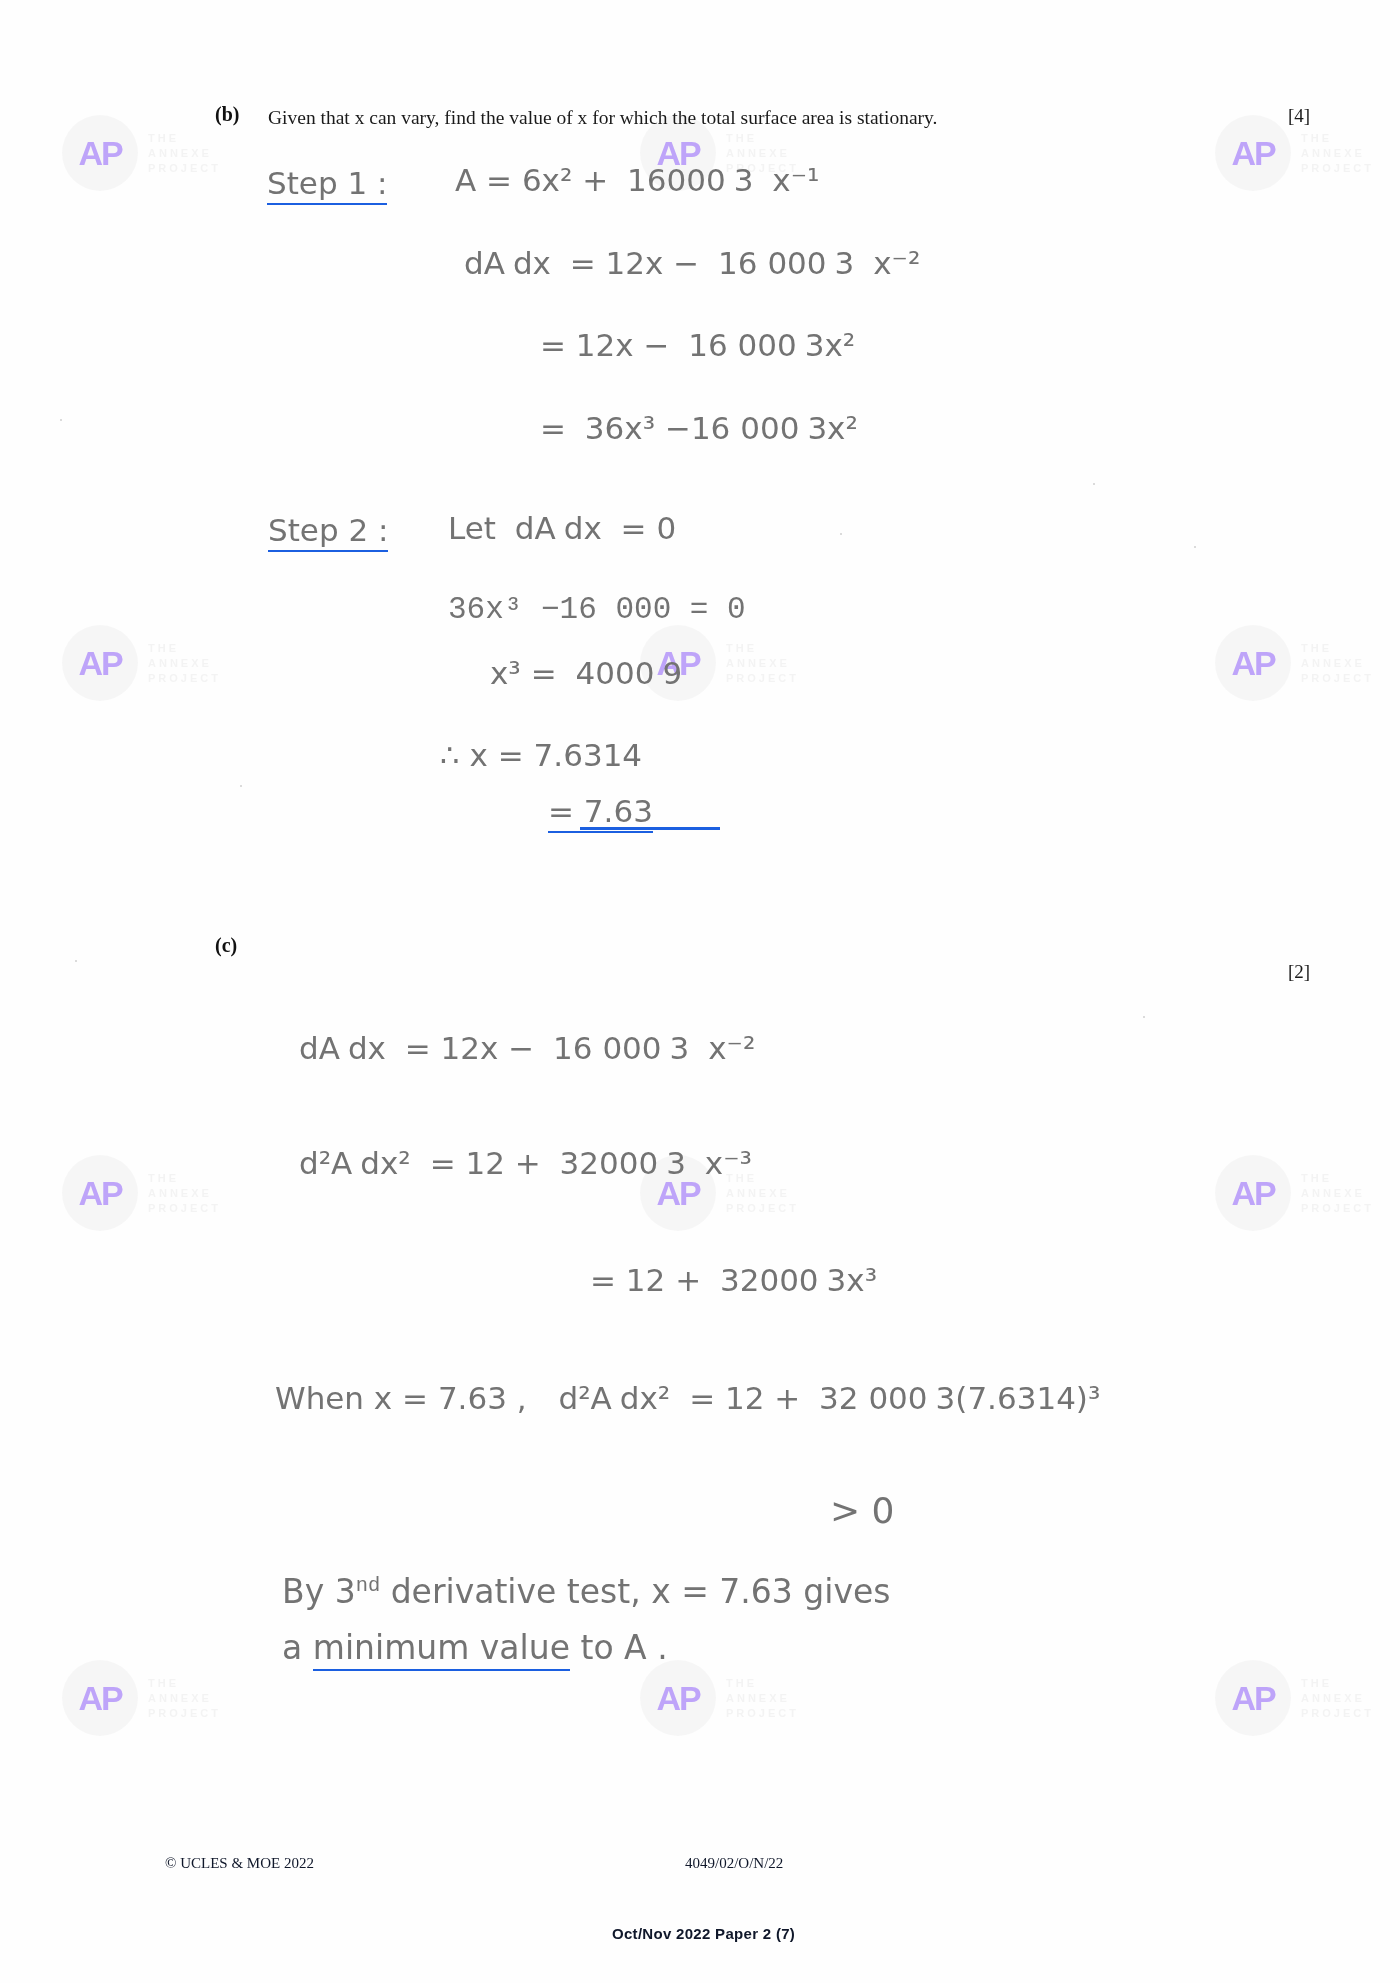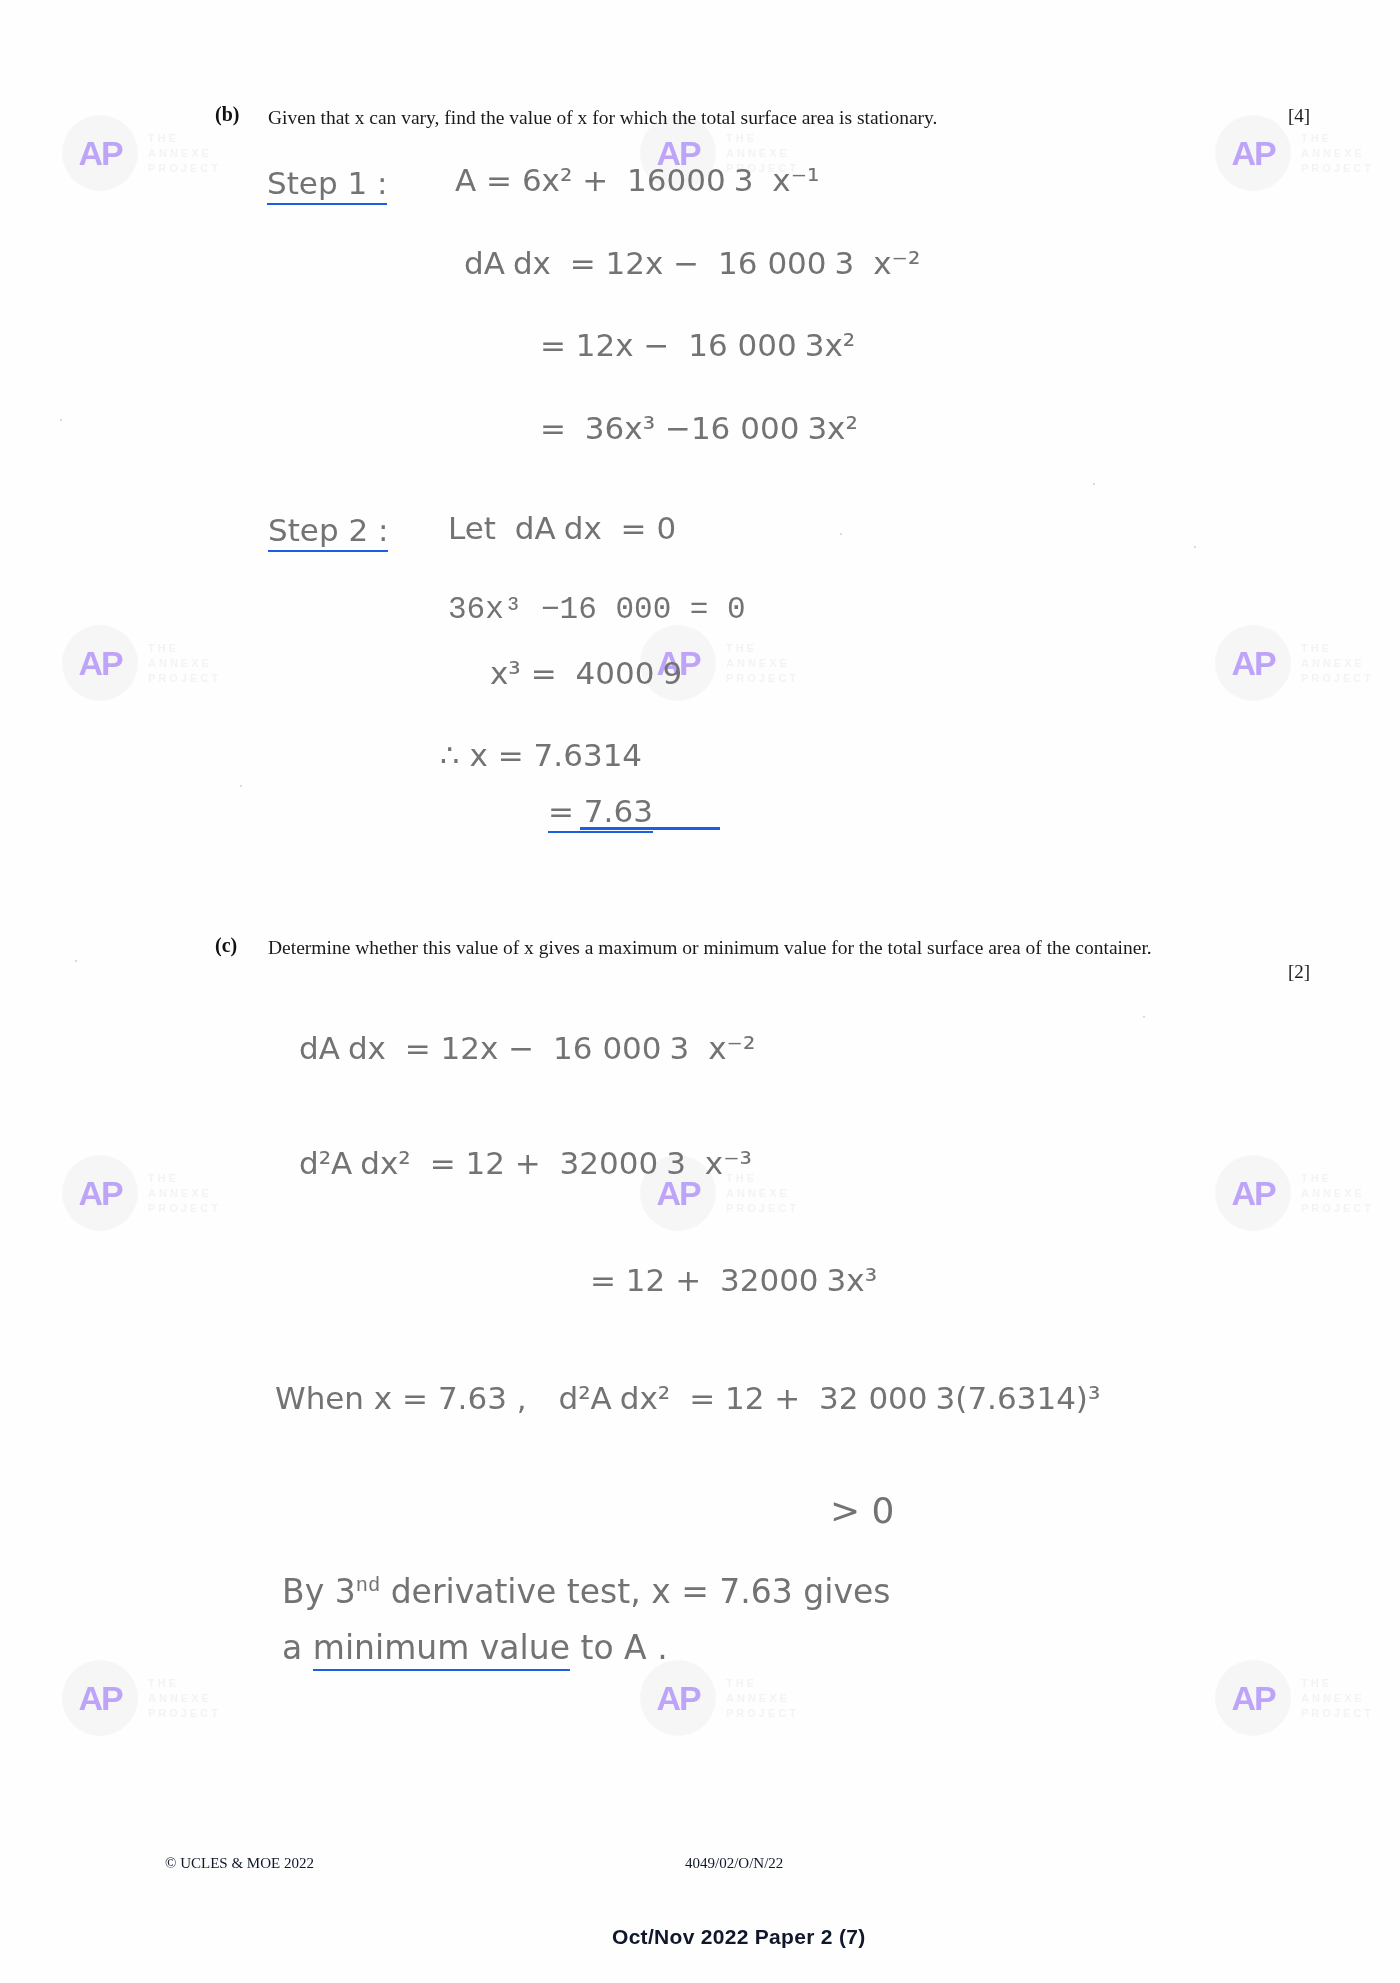--- a/index.html
+++ b/index.html
@@ -116,21 +116,21 @@
   
   .footer-left, .footer-center, .footer-bottom {
     position: absolute;
     font-family: "Liberation Serif", serif;
     color: #0f172a;
   }
   .footer-left { font-size: 15px; }
   .footer-center { font-size: 15px; }
   .footer-bottom {
     font-family: "Liberation Sans", sans-serif;
-    font-size: 21px;
+    font-size: 15px;
     font-weight: bold;
     letter-spacing: 0.3px;
   }
   .speck {
     position: absolute;
     width: 2px; height: 2px;
     background: #cfcfcf;
     border-radius: 50%;
   }
 </style>
@@ -320,24 +320,20 @@
   </div>
 
   <div class="hw big" style="left:440px; top:737px;">∴  x  =  7.6314</div>
 
   <div class="hw big" style="left:548px; top:793px;">
     <span class="ulh">=  7.63</span>
   </div>
   <div style="position:absolute; left:580px; top:827px; width:140px; height:3px; background:#1b5fe0;"></div>
 
   <div class="q-label" style="left:215px; top:934px;">(c)</div>
-  <div class="printed" style="left:268px; top:935px; width:1010px;">
-    <span>Determine whether this value of x gives a maximum or minimum value for the total surface area</span>
-    <span>of the container.</span>
-  </div>
   <div class="marks" style="left:1288px; top:961px;">[2]</div>
 
   <div class="hw big" style="left:290px; top:1030px;">
     <span class="frac">
       <span class="num">dA</span>
       <span class="bar"></span>
       <span class="den">dx</span>
     </span>
     <span>=  12x −</span>
     <span class="frac">

